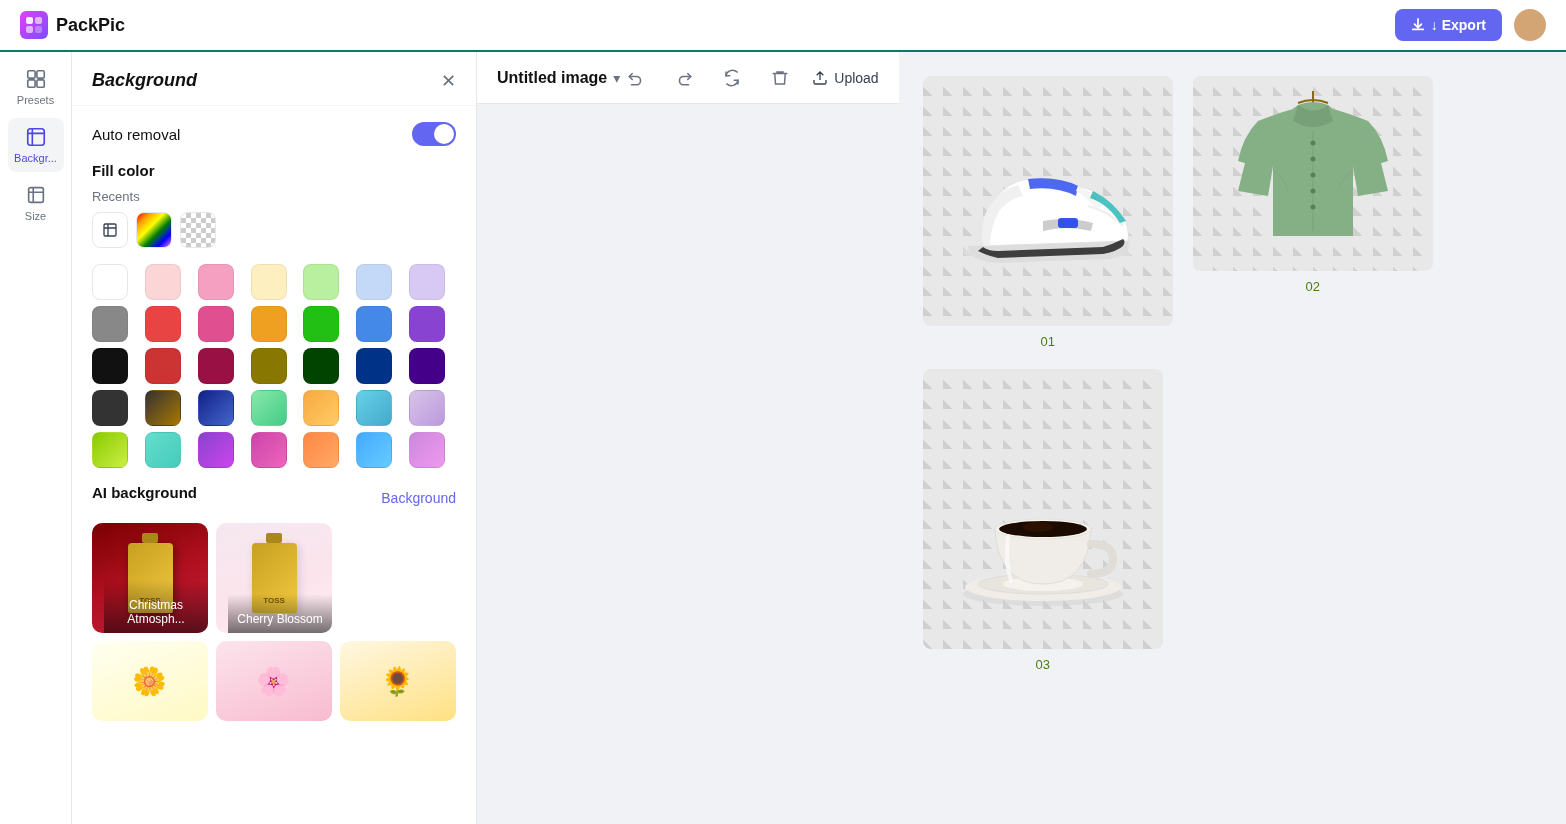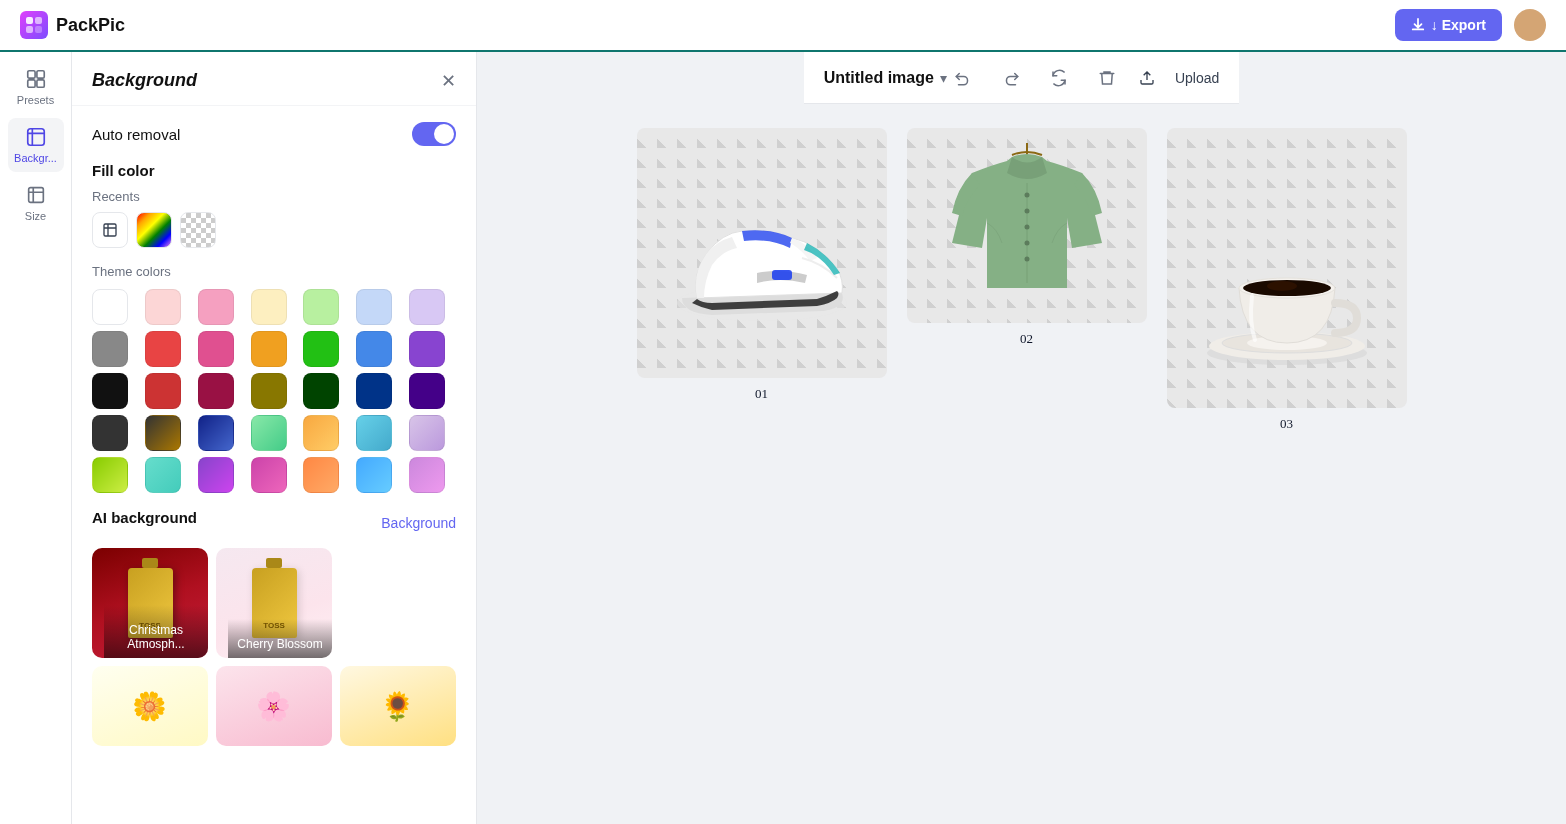--- a/index.html
+++ b/index.html
@@ -233,23 +233,22 @@
     .xmas-deco {
       width: 100%; height: 100%;
       display: flex; align-items: center; justify-content: center;
       font-size: 32px;
     }
 
     
     .canvas-area {
       flex: 1;
       display: flex;
-      flex-direction: column;
+      flex-direction: row;
       overflow: hidden;
-      align-items: center;
     }
     .canvas-toolbar {
       height: 52px;
       background: #fff;
       border-bottom: 1px solid #e5e7eb;
       display: flex;
       align-items: center;
       justify-content: space-between;
       padding: 0 20px;
       flex-shrink: 0;
@@ -260,21 +259,21 @@
     .canvas-title { font-size: 16px; font-weight: 600; color: #111; }
     .dropdown-arrow { color: #6b7280; cursor: pointer; font-size: 14px; }
     .toolbar-icons { display: flex; align-items: center; gap: 16px; }
     .tool-btn {
       background: none; border: none; cursor: pointer;
       color: #6b7280; font-size: 18px;
       display: flex; align-items: center; justify-content: center;
       width: 32px; height: 32px; border-radius: 6px;
     }
     .upload-btn {
-      display: flex; align-items: center; gap: 20px;
+      display: flex; align-items: center; gap: 6px;
       background: none; border: none; cursor: pointer;
       font-size: 14px; font-weight: 500; color: #374151;
     }
 
     .canvas-content {
       flex: 1;
       padding: 24px;
       overflow: auto;
       display: flex;
       flex-wrap: wrap;
@@ -293,21 +292,21 @@
       border-radius: 8px;
       overflow: hidden;
       background-image: linear-gradient(45deg, #d0d0d0 25%, #e8e8e8 25%),
         linear-gradient(-45deg, #d0d0d0 25%, #e8e8e8 25%),
         linear-gradient(45deg, #e8e8e8 75%, #d0d0d0 75%),
         linear-gradient(-45deg, #e8e8e8 75%, #d0d0d0 75%);
       background-size: 20px 20px;
       background-position: 0 0, 0 10px, 10px -10px, -10px 0px;
       display: flex; align-items: center; justify-content: center;
     }
-    .img-label { font-size: 13px; color: #0f172a; font-family: Liberation Serif, serif; }
+    .img-label { font-size: 13px; color: #4d7c0f; }
 
     
     .shoe-card .img-card-inner { width: 240px; height: 240px; }
     
     .shirt-card .img-card-inner { width: 240px; height: 180px; }
     
     .coffee-card .img-card-inner { width: 240px; height: 240px; }
   </style>
 </head>
 <body>
@@ -382,21 +381,20 @@
       <div class="recents-row">
         <button class="eyedropper-btn">
           <svg width="16" height="16" viewBox="0 0 24 24" fill="none" stroke="currentColor" stroke-width="2">
             <path d="M9 3H5a2 2 0 00-2 2v4m6-6h10a2 2 0 012 2v4M9 3v18m0 0h10a2 2 0 002-2V9M9 21H5a2 2 0 01-2-2V9m0 0h18"></path>
           </svg>
         </button>
         <div class="color-swatch rainbow-swatch"></div>
         <div class="color-swatch checker-swatch"></div>
       </div>
 
-      <div class="section-subtitle" style="margin-bottom:10px">Theme colors</div>
       <div class="color-grid">
 
         <div class="color-cell" style="background:#ffffff; border:1px solid #e5e7eb;"></div>
         <div class="color-cell" style="background:#fcd6d6;"></div>
         <div class="color-cell" style="background:#f5a0c0;"></div>
         <div class="color-cell" style="background:#fdefc0;"></div>
         <div class="color-cell" style="background:#b8f0a0;"></div>
         <div class="color-cell" style="background:#c4d8f8;"></div>
         <div class="color-cell" style="background:#d8c8f4;"></div>
 

